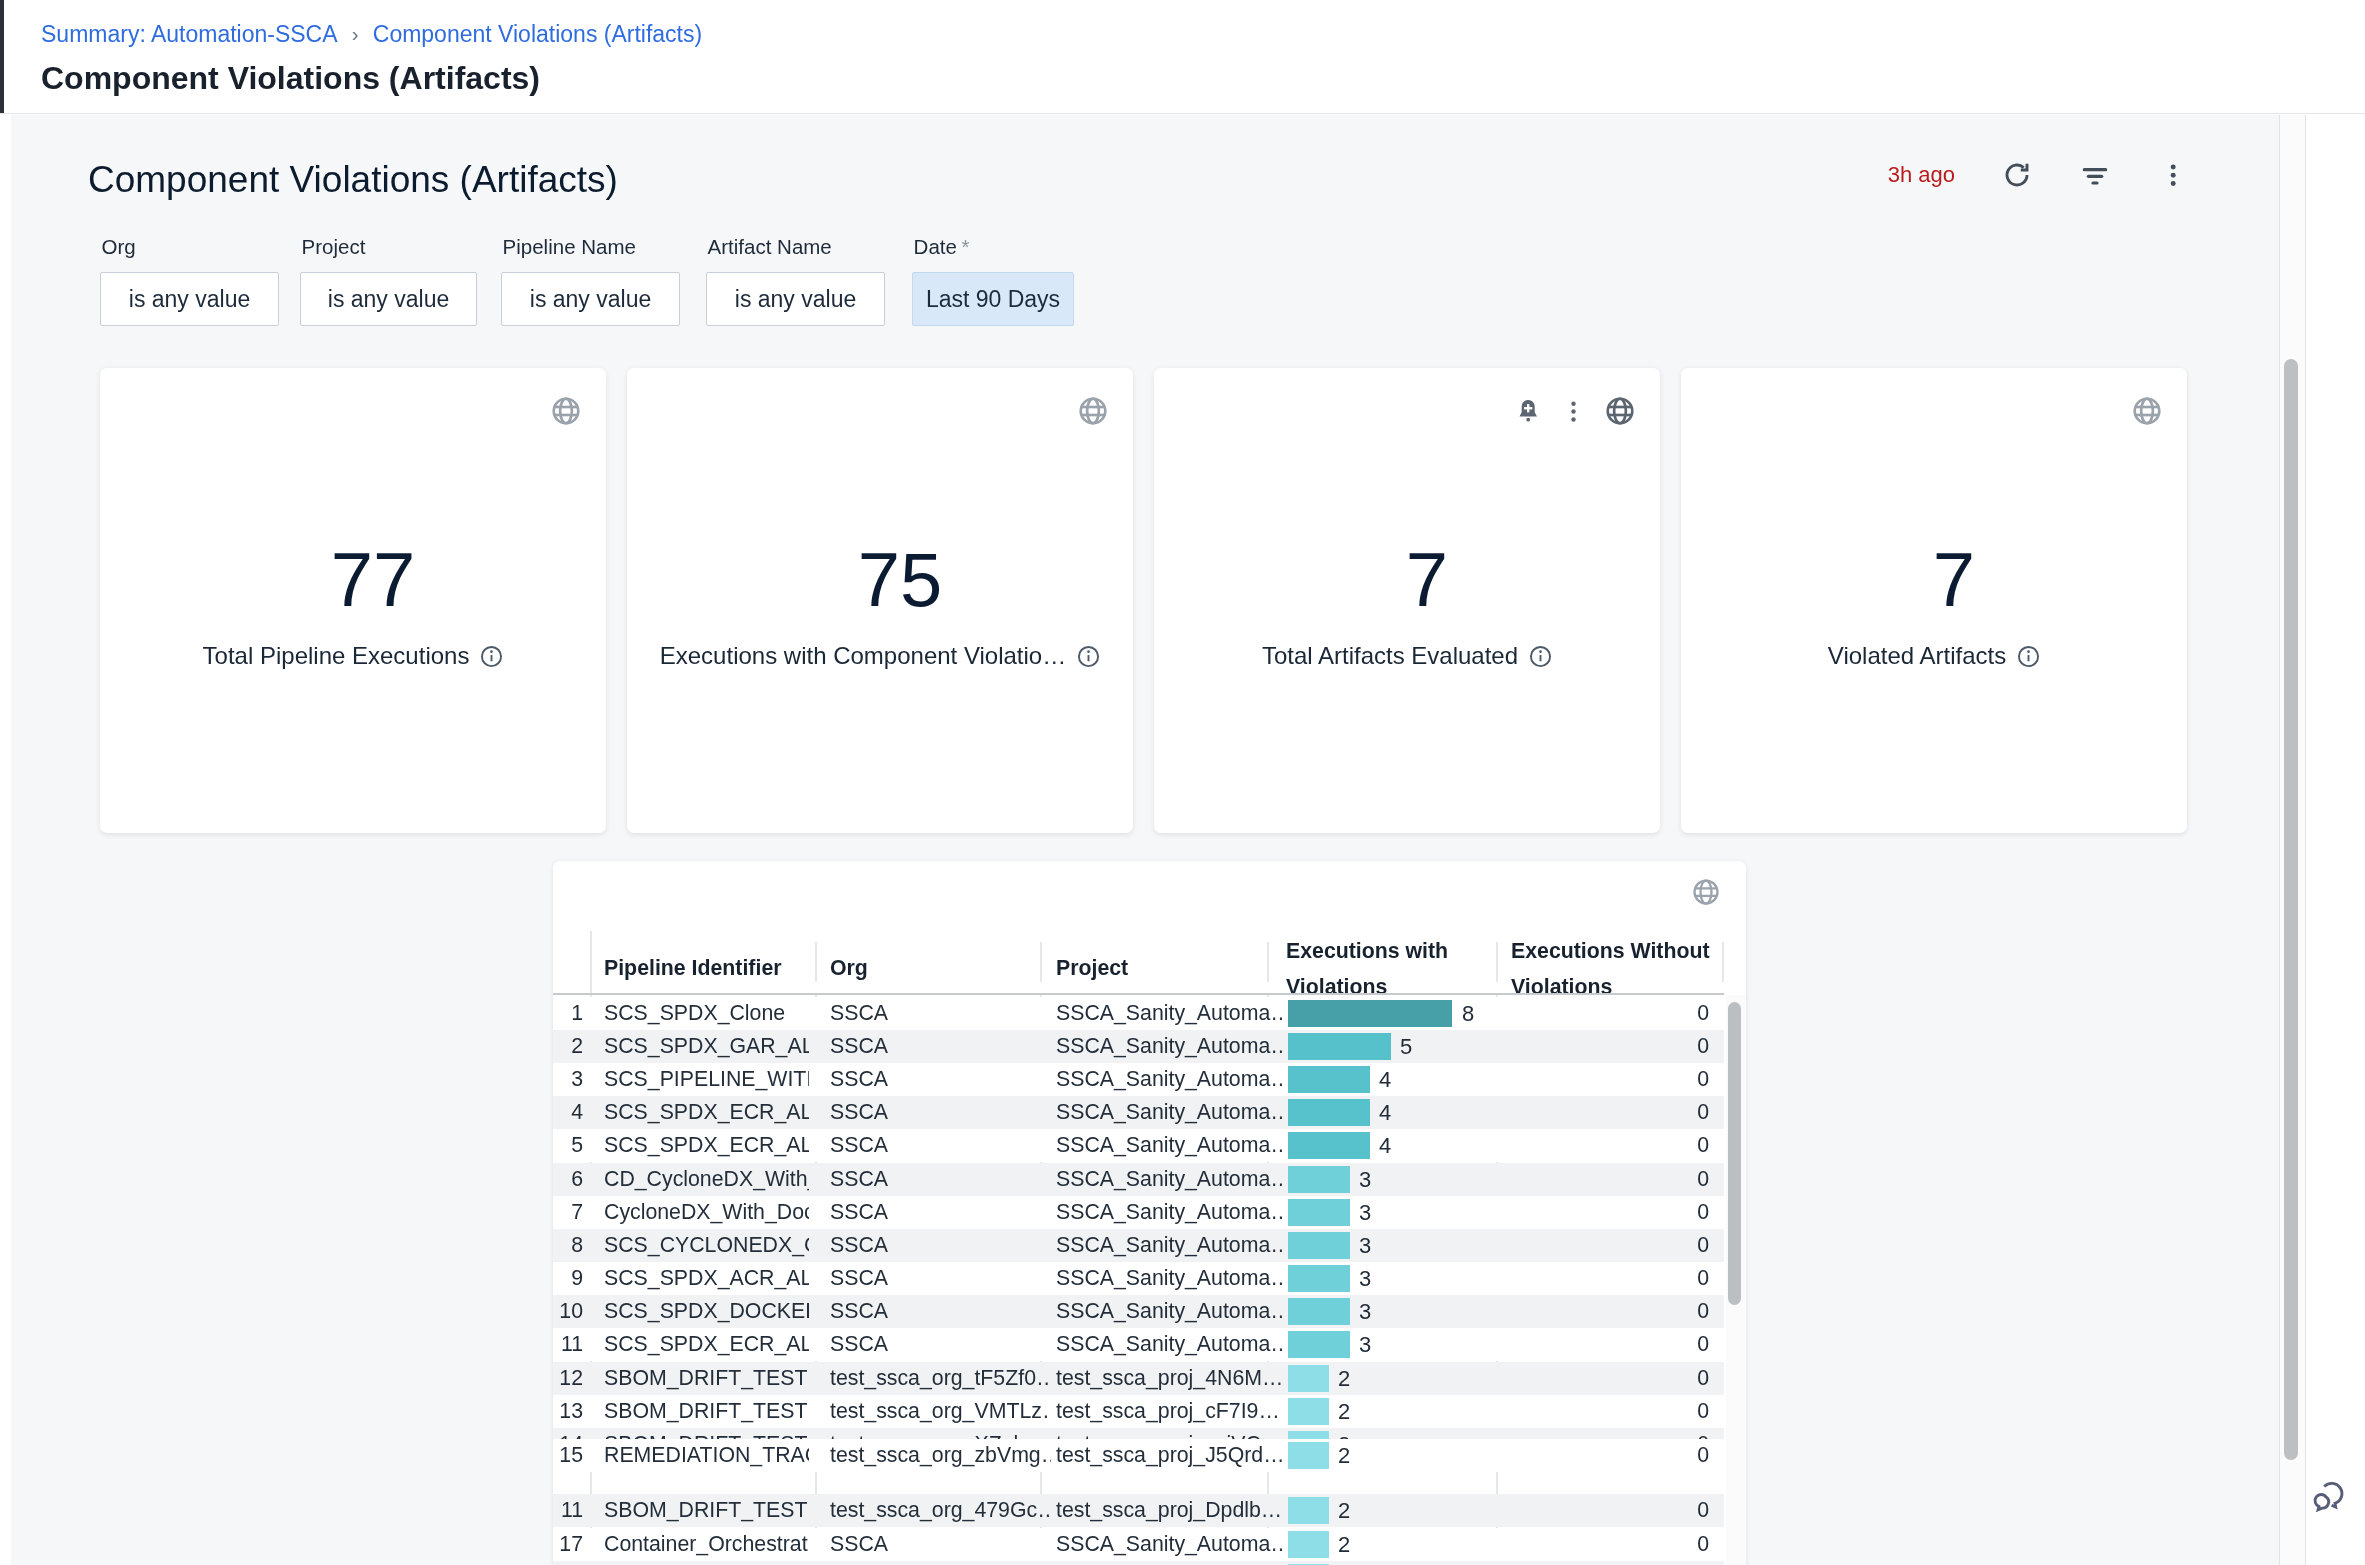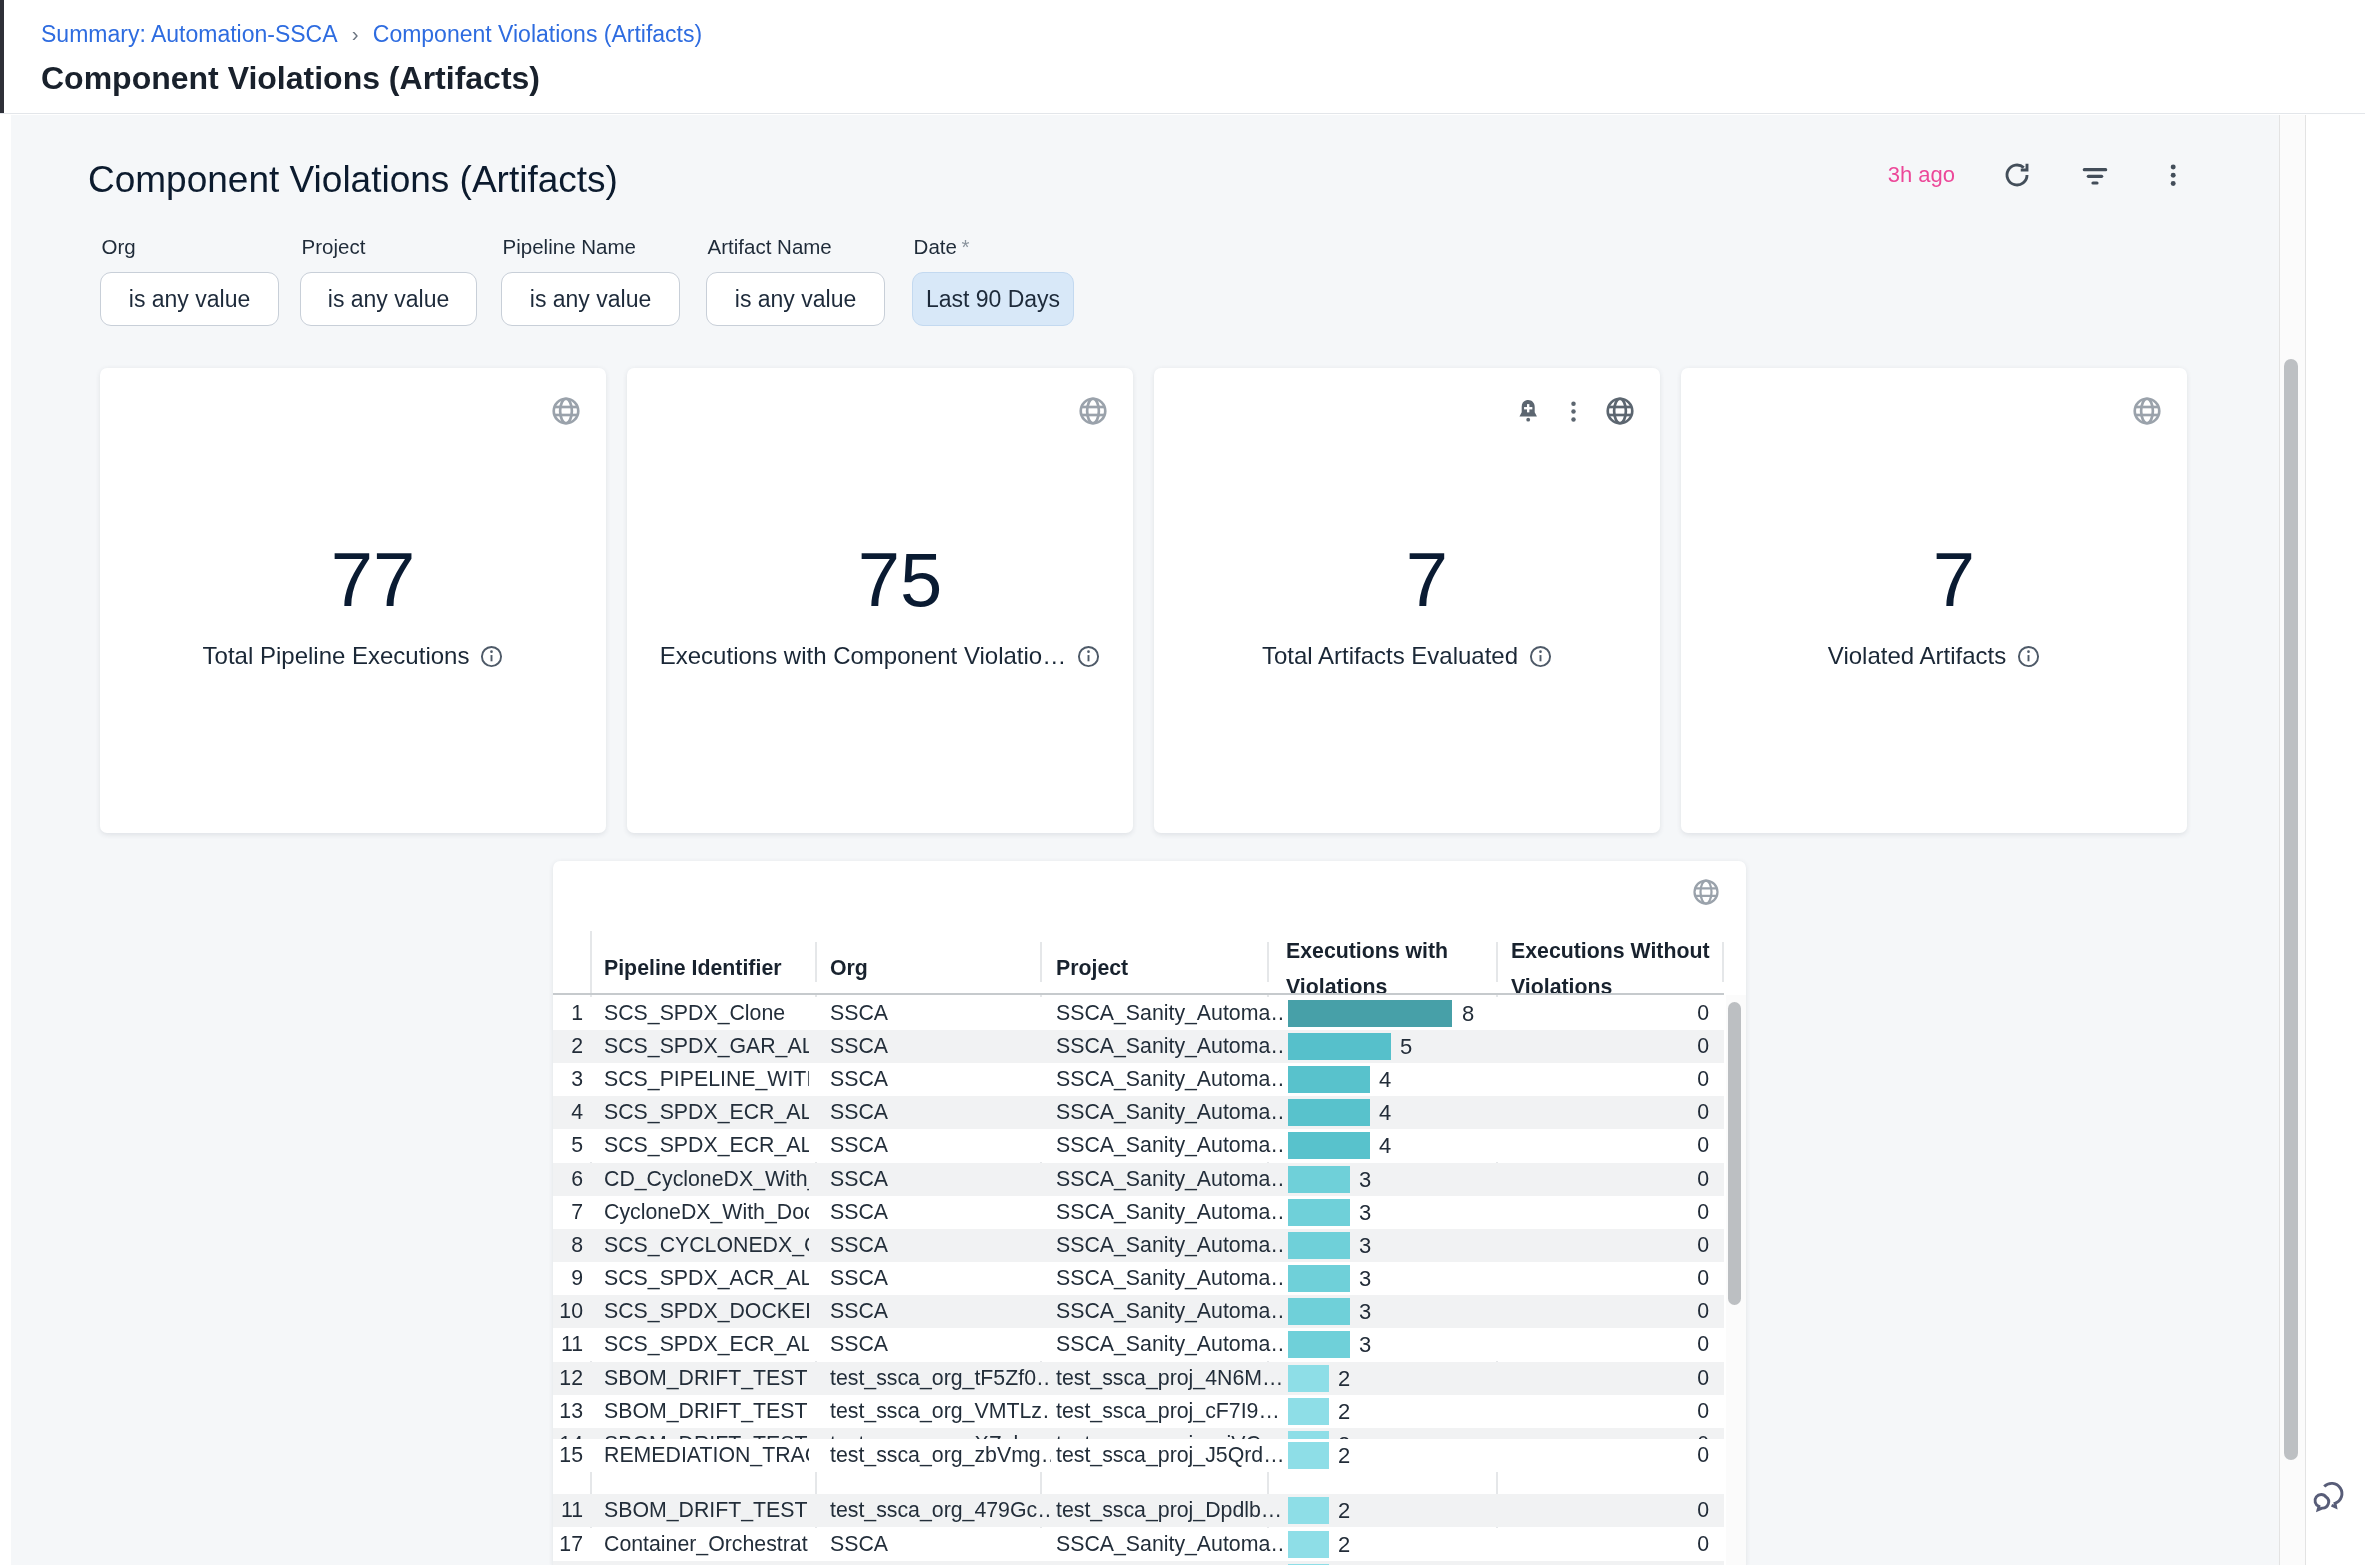--- a/index.html
+++ b/index.html
@@ -17,28 +17,28 @@
   #breadcrumb{left:41px;top:22px;height:25px;font-size:23px;display:flex;align-items:center;gap:14.2px;}
   .crumb{color:#2e6ce0;text-decoration:none;cursor:pointer;}
   .crumb-sep{color:#6b7480;font-size:20.5px;transform:translateY(-0.8px);}
   #page-title{left:41px;top:60px;font-size:32px;font-weight:700;color:#19212c;}
 
   
   #dash{left:11px;top:115px;width:2294px;height:1451px;background:#f5f7f9;}
   #dash-title{left:88px;top:159px;font-size:37px;font-weight:500;color:#0c1b2e;}
 
   #dash-controls{right:177px;top:156px;height:38px;display:flex;align-items:center;gap:46px;}
-  #last-refreshed{font-size:22px;color:#ec4899;}
+  #last-refreshed{font-size:22px;color:#b91c1c;}
   .ctl-icon{width:32px;height:32px;display:flex;align-items:center;justify-content:center;cursor:pointer;}
 
   
   .filter{position:absolute;top:235px;}
   .filter .f-label{font-size:20.5px;color:#1f2b39;margin-left:1.6px;height:25px;}
   .filter .f-label .req{color:#8b949e;margin-left:4.7px;}
-  .filter .f-box{margin-top:12px;height:54px;background:#ffffff;border:1.6px solid #c8cfd8;border-radius:11px;
+  .filter .f-box{margin-top:12px;height:54px;background:#ffffff;border:1.6px solid #c8cfd8;border-radius:2px;
     display:flex;align-items:center;justify-content:center;font-size:23px;color:#1d2a3a;cursor:pointer;box-sizing:border-box;}
   .filter.active .f-box{background:#d8e8f8;border-color:#c3d9f0;}
 
   
   .card{position:absolute;top:368px;width:506px;height:465px;background:#ffffff;border-radius:7.1px;
     box-shadow:0 1.6px 5.5px rgba(35,45,65,0.10);}
   .card .card-icons{position:absolute;top:27px;right:24px;display:flex;align-items:center;gap:17.4px;}
   .card .num-wrap{position:absolute;left:0;top:168px;width:100%;text-align:center;font-size:76px;font-weight:500;color:#0a1b32;padding-left:20px;}
   .card .label-wrap{position:absolute;left:0;top:274px;width:100%;display:flex;align-items:center;justify-content:center;gap:11px;
     font-size:24px;color:#1a2736;white-space:nowrap;}

